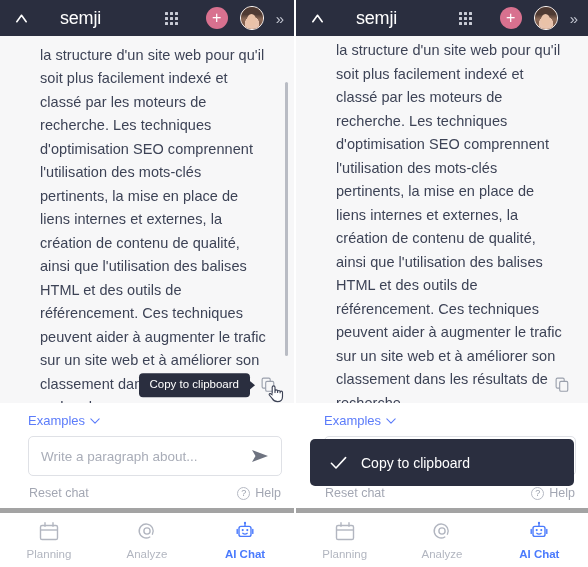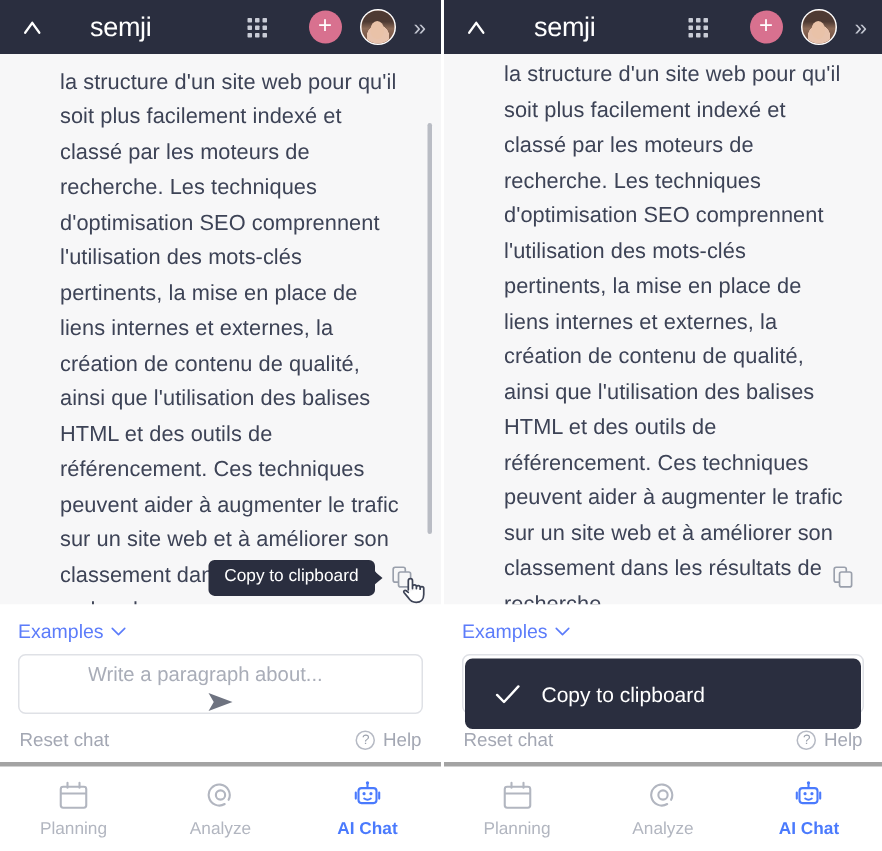--- a/index.html
+++ b/index.html
@@ -106,30 +106,30 @@
   .tooltip::after {
     content: ""; position: absolute; right: -5px; top: 50%;
     transform: translateY(-50%);
     border-left: 6px solid #2a2e3f;
     border-top: 5px solid transparent;
     border-bottom: 5px solid transparent;
   }
   .hand-cursor { position: absolute; left: 9px; top: 9px; pointer-events: none; }
 
   
-  .composer { flex: 0 0 auto; background: #ffffff; padding: 8px 12px 0 12px; position: relative; }
+  .composer { flex: 0 0 auto; background: #ffffff; padding: 8px 12px 0 28px; position: relative; }
   .examples {
     display: inline-flex; align-items: center; gap: 5px;
     color: #5c7cfa; font-size: 13px; cursor: pointer; padding: 2px 0 8px 0;
   }
   .chev-down { width: 10px; height: 6px; display: block; }
   .input-wrap {
     display: flex; align-items: center;
     border: 1px solid #dfe1e6; border-radius: 5px;
-    height: 40px; padding: 0 12px; background: #ffffff; flex-direction: column;
+    height: 40px; padding: 0 12px; background: #ffffff;
   }
   .input-wrap input {
     flex: 1 1 auto; border: 0; outline: none;
     font-family: "Liberation Sans", sans-serif;
     font-size: 13.5px; color: #3d4356; background: transparent;
   }
   .input-wrap input::placeholder { color: #a9adb8; }
   .send-icon { width: 18px; height: 14px; flex: 0 0 auto; cursor: pointer; }
   .meta-row {
     display: flex; align-items: flex-start; justify-content: space-between;
@@ -141,21 +141,21 @@
   .q-circle {
     width: 13px; height: 13px; border-radius: 50%;
     border: 1px solid #b6bac4; color: #9aa0ac;
     font-size: 9px; display: flex; align-items: center; justify-content: center;
     line-height: 1;
   }
 
   
   .tabbar {
     flex: 0 0 59px; height: 59px;
-    border-top: 3px solid #a3a3a3;
+    border-top: 5px solid #a3a3a3;
     display: flex; align-items: center; background: #ffffff;
   }
   .tab {
     flex: 1 1 0; display: flex; flex-direction: column;
     align-items: center; justify-content: center; gap: 6px;
     cursor: pointer; color: #b2b6c0; font-size: 11.5px;
   }
   .tab.active { color: #4a7afd; font-weight: bold; }
   .tab svg { display: block; }
 

